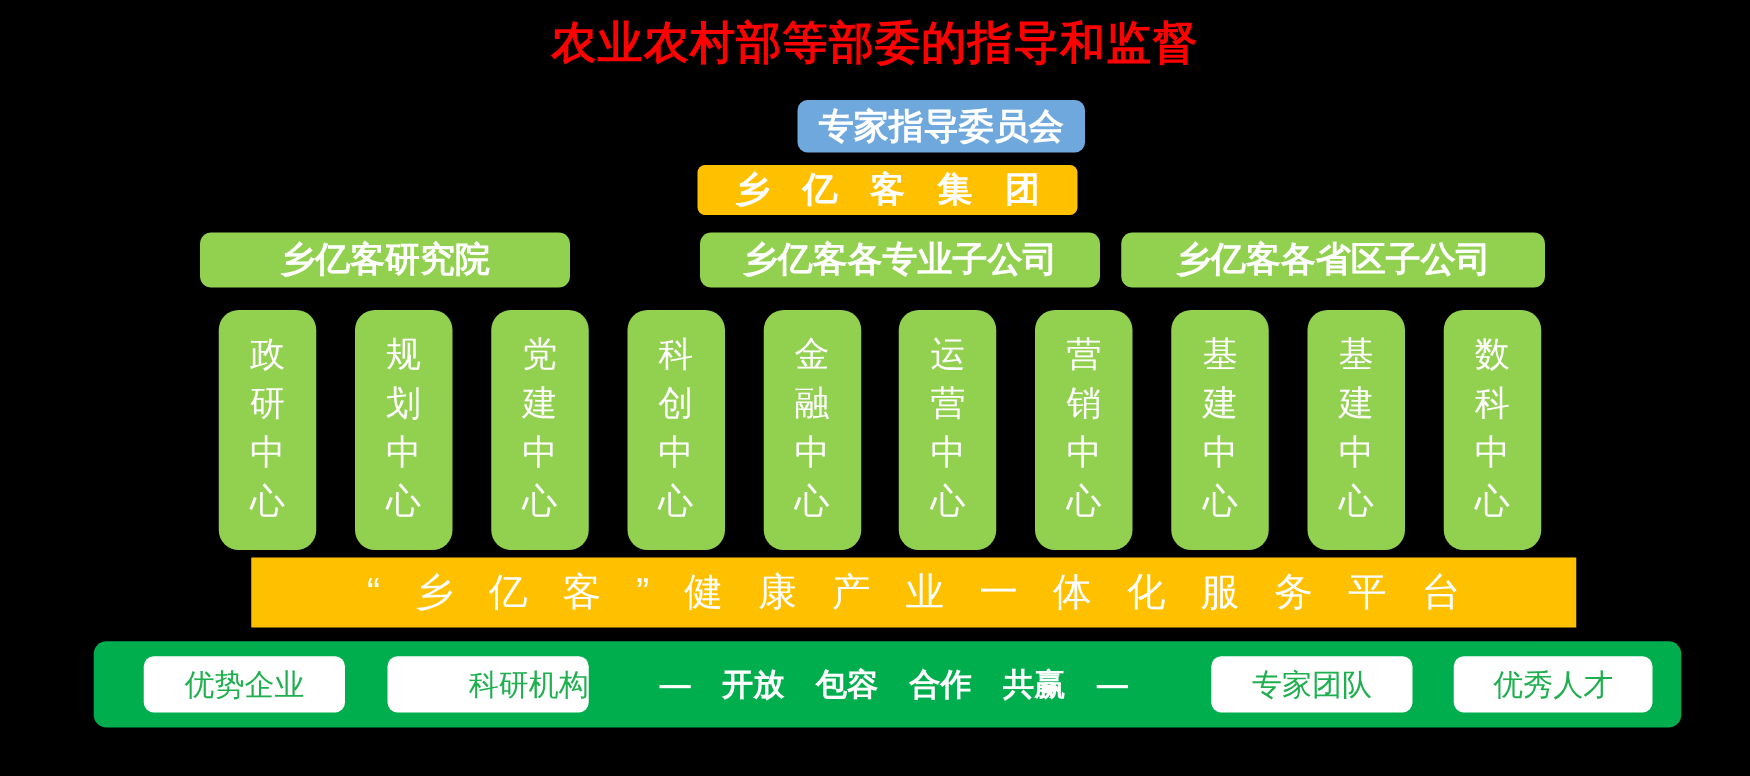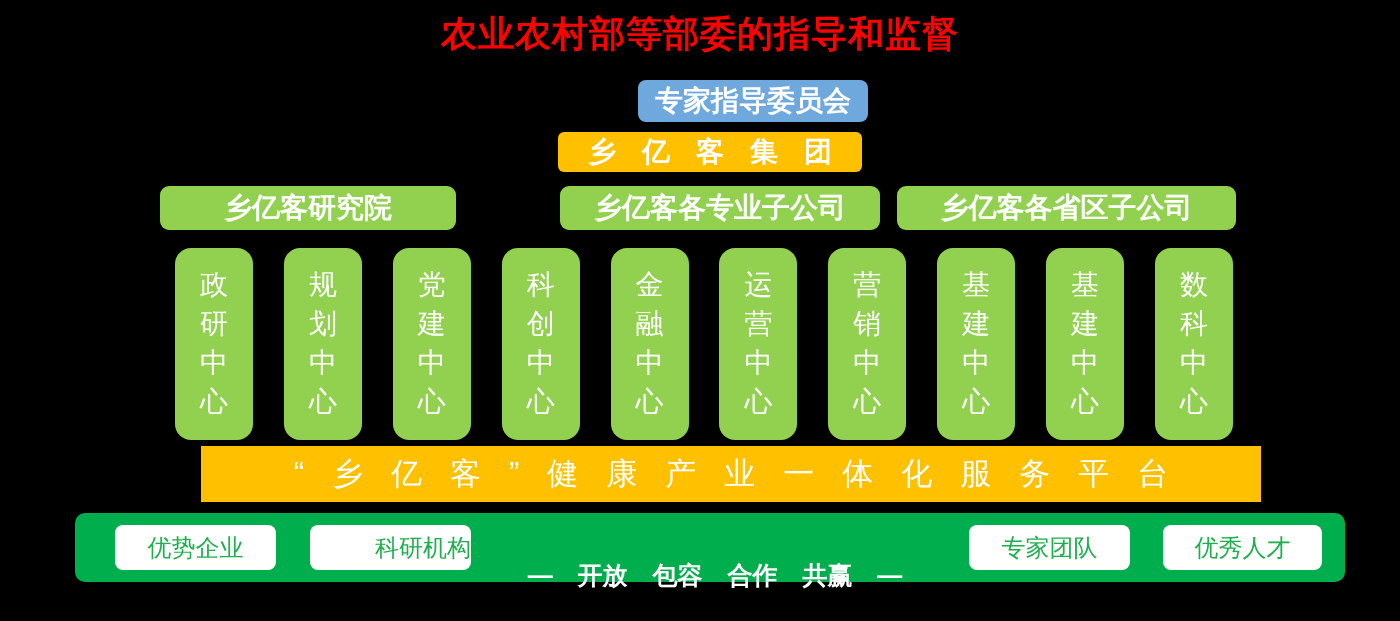--- a/index.html
+++ b/index.html
@@ -59,21 +59,21 @@
     color:#1FAF4F;font-size:24px;
     display:flex;align-items:center;justify-content:center;box-sizing:border-box;
   }
   .tag.t1{left:40px;width:161px;}
   .tag.t2{left:235px;width:161px;justify-content:flex-end;}
   .tag.t3{left:894px;width:161px;}
   .tag.t4{left:1088px;width:159px;}
   .slogan{
     position:absolute;left:400px;top:0;width:480px;height:100%;
     color:#fff;font-size:25px;font-weight:bold;word-spacing:18px;
-    display:flex;align-items:center;justify-content:center;white-space:nowrap;margin-top:28px;
+    display:flex;align-items:center;justify-content:center;white-space:nowrap;
   }
 </style>
 </head>
 <body>
 
 <div class="stage">
 
   <div class="title">农业农村部等部委的指导和监督</div>
 
   <div class="committee">

